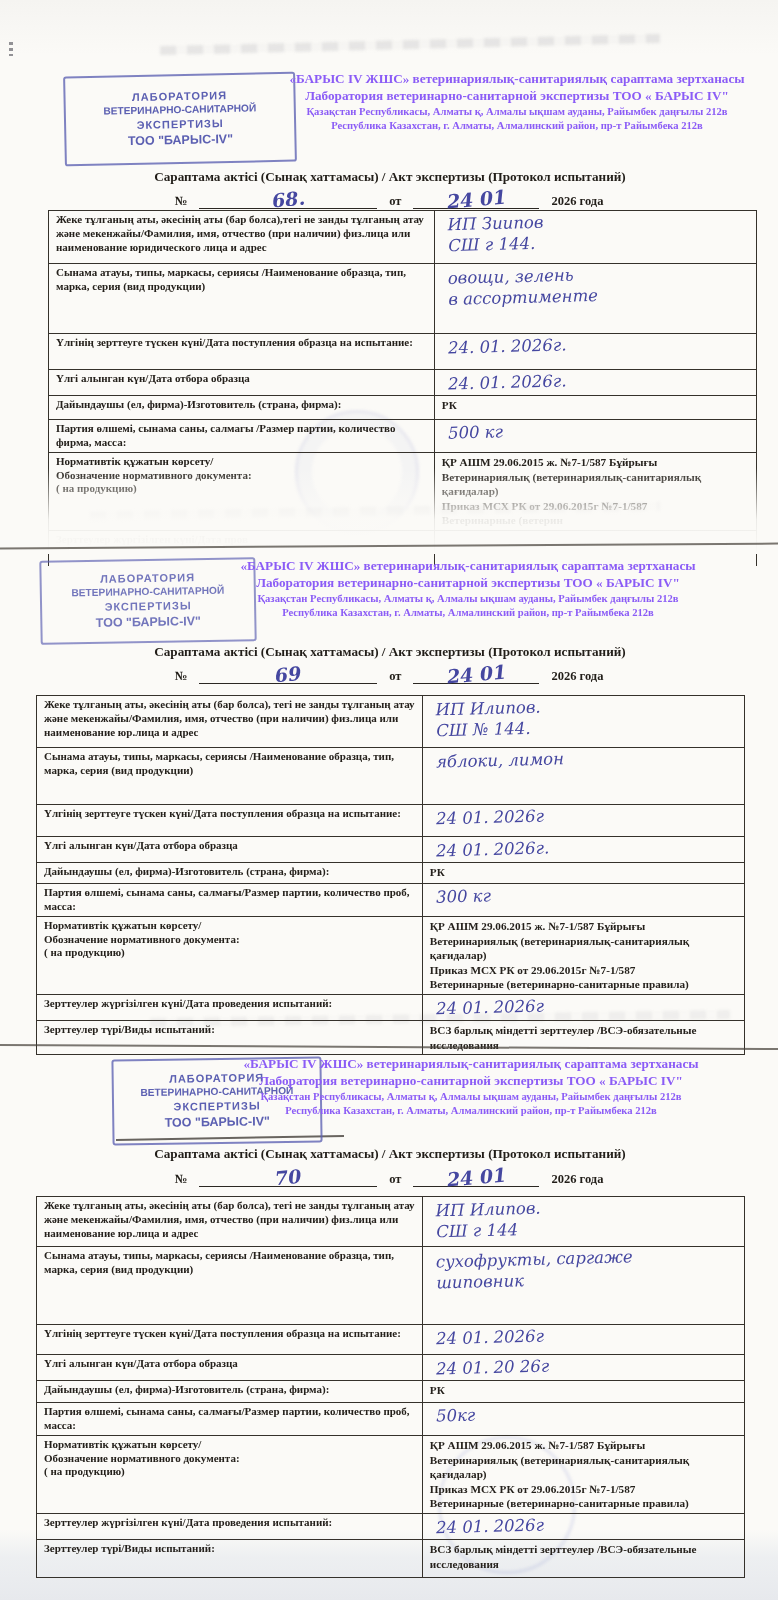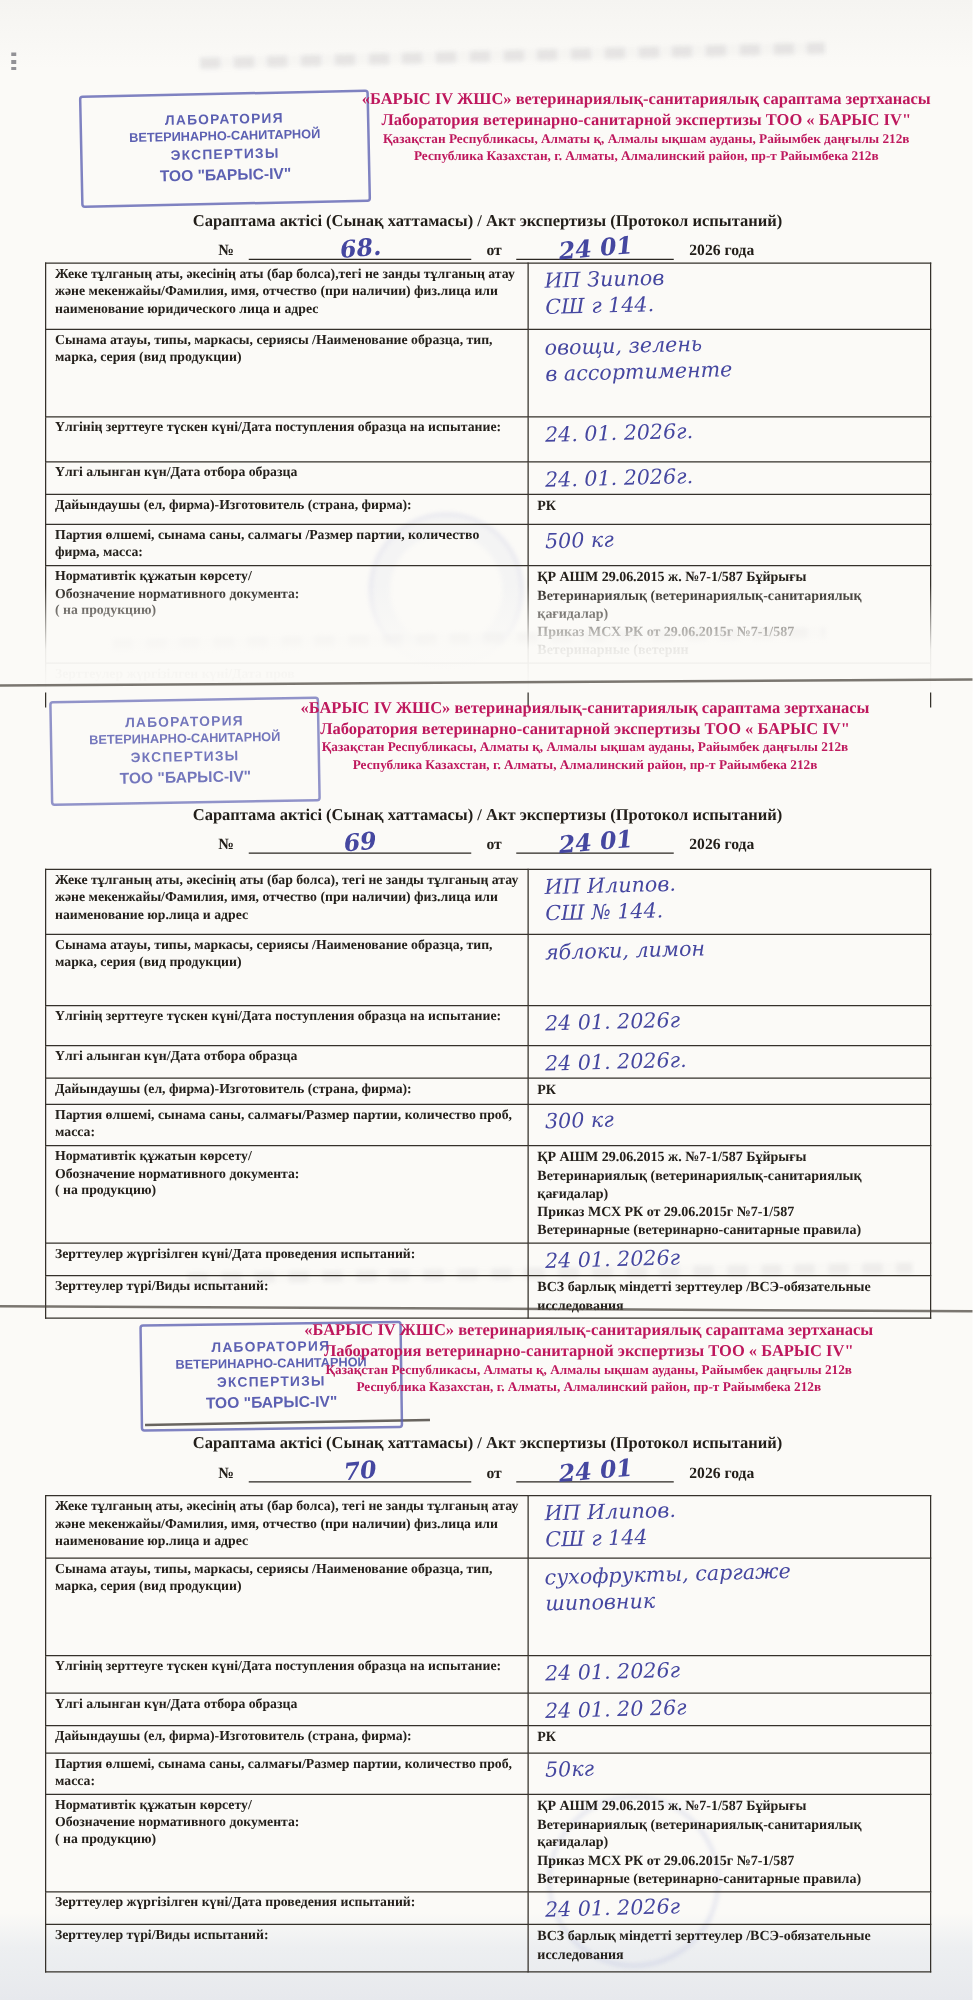--- a/index.html
+++ b/index.html
@@ -37,40 +37,40 @@
     display:flex;flex-direction:column;justify-content:center;align-items:center;gap:1px;
     color:#5c60b2;font-family:"Liberation Sans",sans-serif;font-weight:bold;text-align:center;line-height:1.25}
   .s1 .stamp{left:64px;top:74px;width:228px;height:86px;transform:rotate(-1.2deg)}
   .s2 .stamp{left:40px;top:14px;width:212px;height:80px;opacity:.85;transform:rotate(-1deg)}
   .s3 .stamp{left:112px;top:13px;width:206px;height:82px;transform:rotate(-.8deg)}
   .st1{font-size:11px;letter-spacing:1px}
   .st2{font-size:10.2px}
   .st3{font-size:11px;letter-spacing:1px}
   .st4{font-size:12.5px}
   
-  .org{position:absolute;z-index:2;text-align:center;font-weight:bold;color:#be185d}
+  .org{position:absolute;z-index:2;text-align:center;font-weight:bold;color:#8b5cf6}
   .s1 .org{left:288px;top:70px;width:458px}
   .s2 .org{left:190px;top:12px;width:556px}
   .s3 .org{left:195px;top:10px;width:552px}
   .org-kz,.org-ru{font-size:13.2px;line-height:1.32}
   .org-addr{font-size:10.6px;line-height:1.33}
   
   .acttitle{position:absolute;left:40px;width:700px;text-align:center;
     font-weight:bold;font-size:13.2px;color:#221e19}
   .s1 .acttitle{top:169px}.s2 .acttitle{top:99px}.s3 .acttitle{top:101px}
   .numrow{position:absolute;left:0;width:778px;display:flex;justify-content:center;align-items:flex-end;
     gap:12px;font-weight:bold;font-size:12.5px;color:#221e19}
   .s1 .numrow{top:188px}.s2 .numrow{top:118px}.s3 .numrow{top:121px}
   .uline{display:inline-block;border-bottom:1.5px solid #2b2722;text-align:center;min-height:18px}
   .u1{width:178px}.u2{width:126px}
   .hw{font-family:"DejaVu Serif",serif;font-style:italic;color:#4547a0}
   .num{display:inline-block;font-size:19px;line-height:1;transform:rotate(-5deg);position:relative;top:2px}
   
   .acttable{position:absolute;width:709px;border-collapse:collapse;table-layout:fixed;background:transparent}
-  .s1 .acttable{left:36px;top:210px}
+  .s1 .acttable{left:48px;top:210px}
   .s2 .acttable{left:36px;top:150px}
   .s3 .acttable{left:36px;top:151px}
   .acttable td{border:1.6px solid #35312b;padding:2px 6px 2px 7px;vertical-align:top}
   .lbl span{display:block;font-weight:bold;font-size:11px;line-height:1.25;color:#25211c;white-space:pre-line}
   .val .hand{font-size:16.5px;line-height:1.3;white-space:pre-line;display:inline-block;transform:rotate(-1.5deg);padding-left:6px}
   .val .print{display:block;font-weight:bold;font-size:11.2px;line-height:1.3;color:#25211c;white-space:pre-line}
   .cut td{border-bottom:none}
   .dimlbl span{opacity:.6}
 </style>
 </head>

